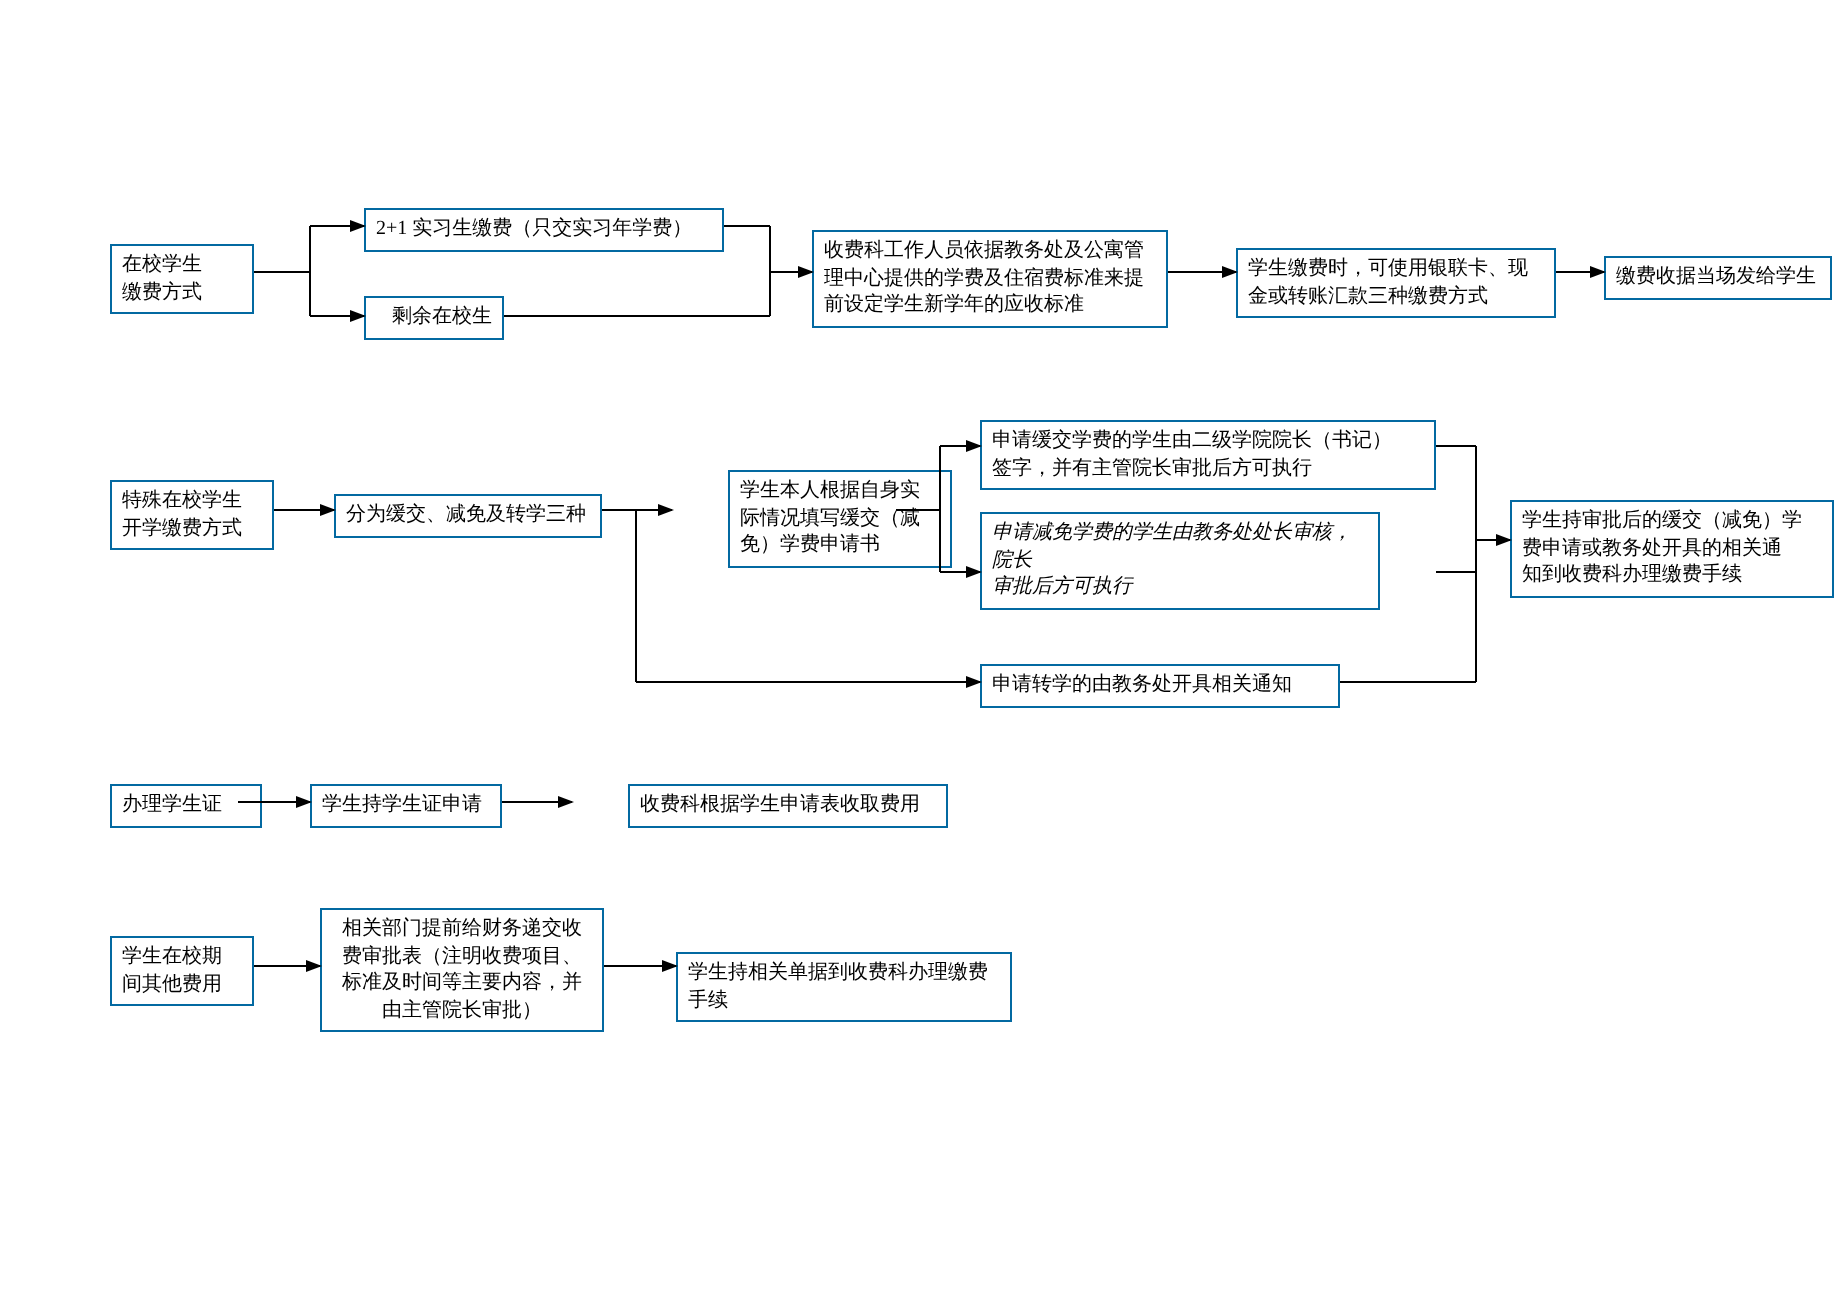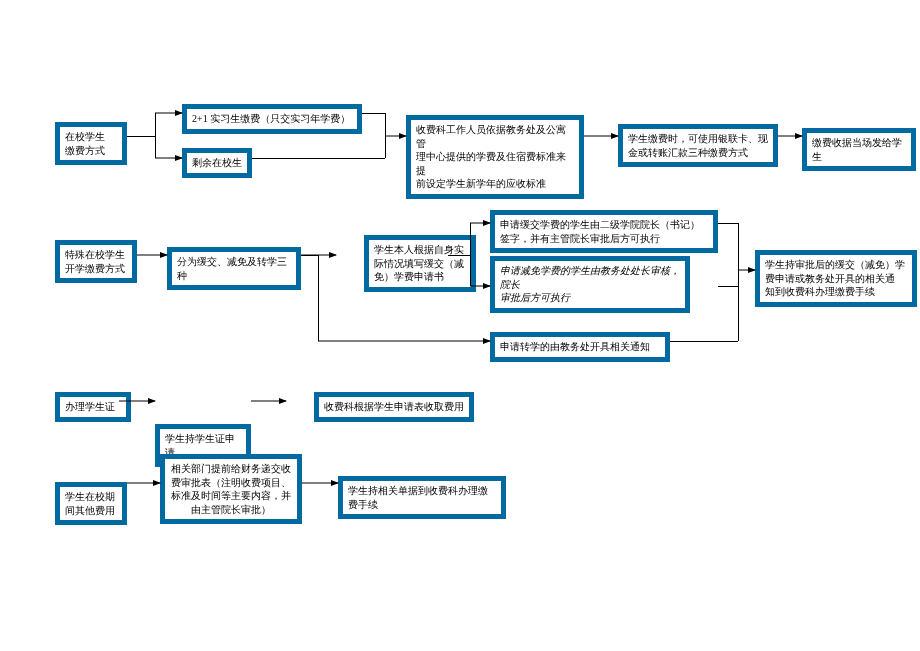--- a/index.html
+++ b/index.html
@@ -8,21 +8,21 @@
     background: #fff;
     font-family: "SimSun", "宋体", serif;
     font-size: 10px;
     color: #000;
     width: 920px;
     height: 651px;
     position: relative;
   }
   .box {
     position: absolute;
-    border: 5px solid #0369a1;
+    border: 1px solid #0369a1;
     padding: 3px 5px;
     background: #fff;
     line-height: 1.35;
     box-sizing: border-box;
   }
   svg.lines {
     position: absolute;
     top: 0;
     left: 0;
     width: 920px;
@@ -79,28 +79,28 @@
 <div class="box" style="left:490px; top:332px; width:180px;">
   <span>申请转学的由教务处开具相关通知</span>
 </div>
 <div class="box" style="left:755px; top:250px; width:162px;">
   <span>学生持审批后的缓交（减免）学<br>费申请或教务处开具的相关通<br>知到收费科办理缴费手续</span>
 </div>
 
 <div class="box" style="left:55px; top:392px; width:76px;">
   <span>办理学生证</span>
 </div>
-<div class="box" style="left:155px; top:392px; width:96px;margin-top:32px;">
+<div class="box" style="left:155px; top:392px; width:96px;">
   <span>学生持学生证申请</span>
 </div>
 <div class="box" style="left:286px; top:392px; width:160px;margin-left:28px;">
   <span>收费科根据学生申请表收取费用</span>
 </div>
 
-<div class="box" style="left:55px; top:482px; width:72px;">
+<div class="box" style="left:55px; top:468px; width:72px;">
   <span>学生在校期<br>间其他费用</span>
 </div>
 <div class="box" style="left:160px; top:454px; width:142px;text-align:center;">
   <span>相关部门提前给财务递交收<br>费审批表（注明收费项目、<br>标准及时间等主要内容，并<br>由主管院长审批）</span>
 </div>
 <div class="box" style="left:338px; top:476px; width:168px;">
   <span>学生持相关单据到收费科办理缴费手续</span>
 </div>
 
 <svg class="lines">

